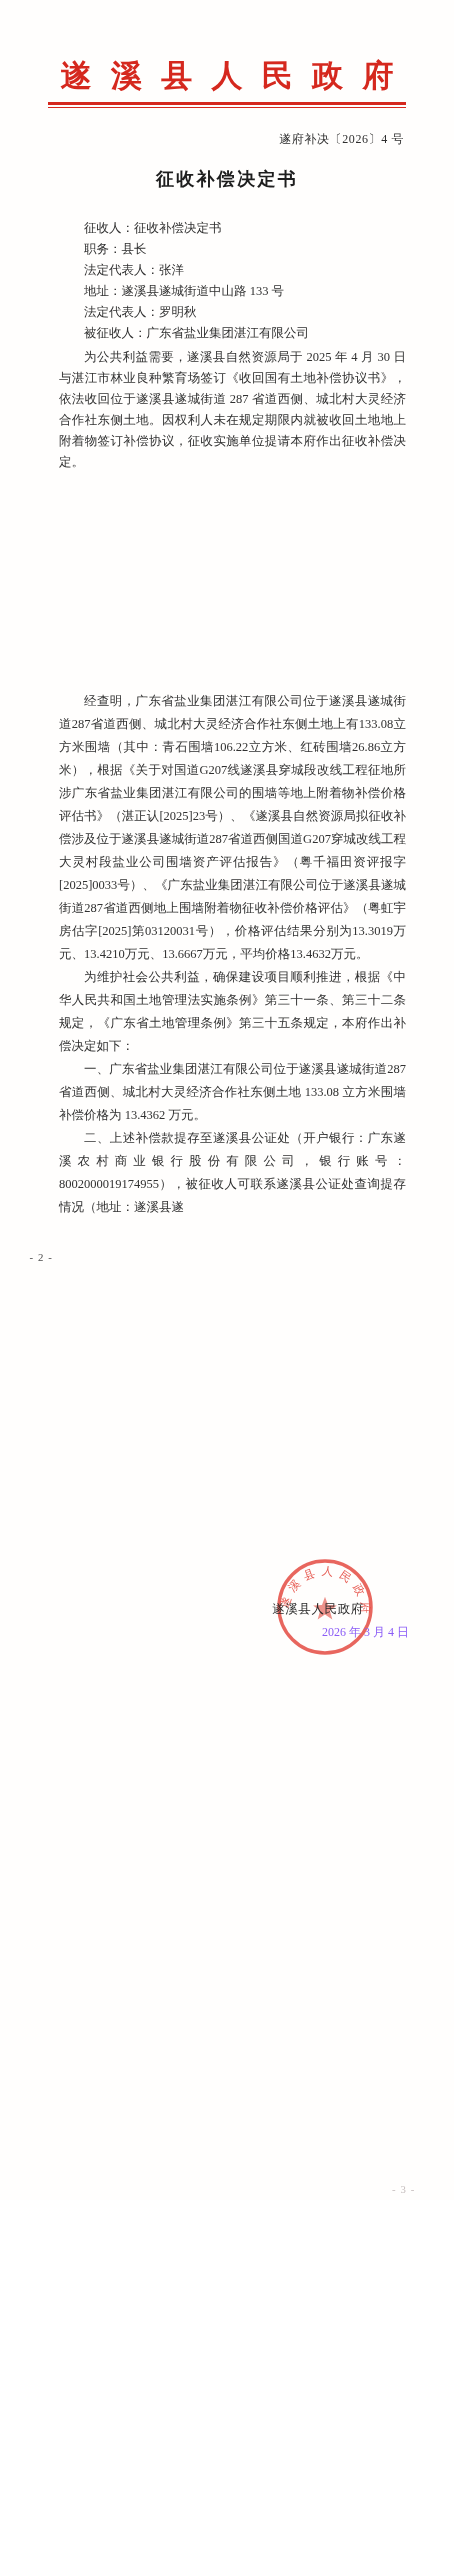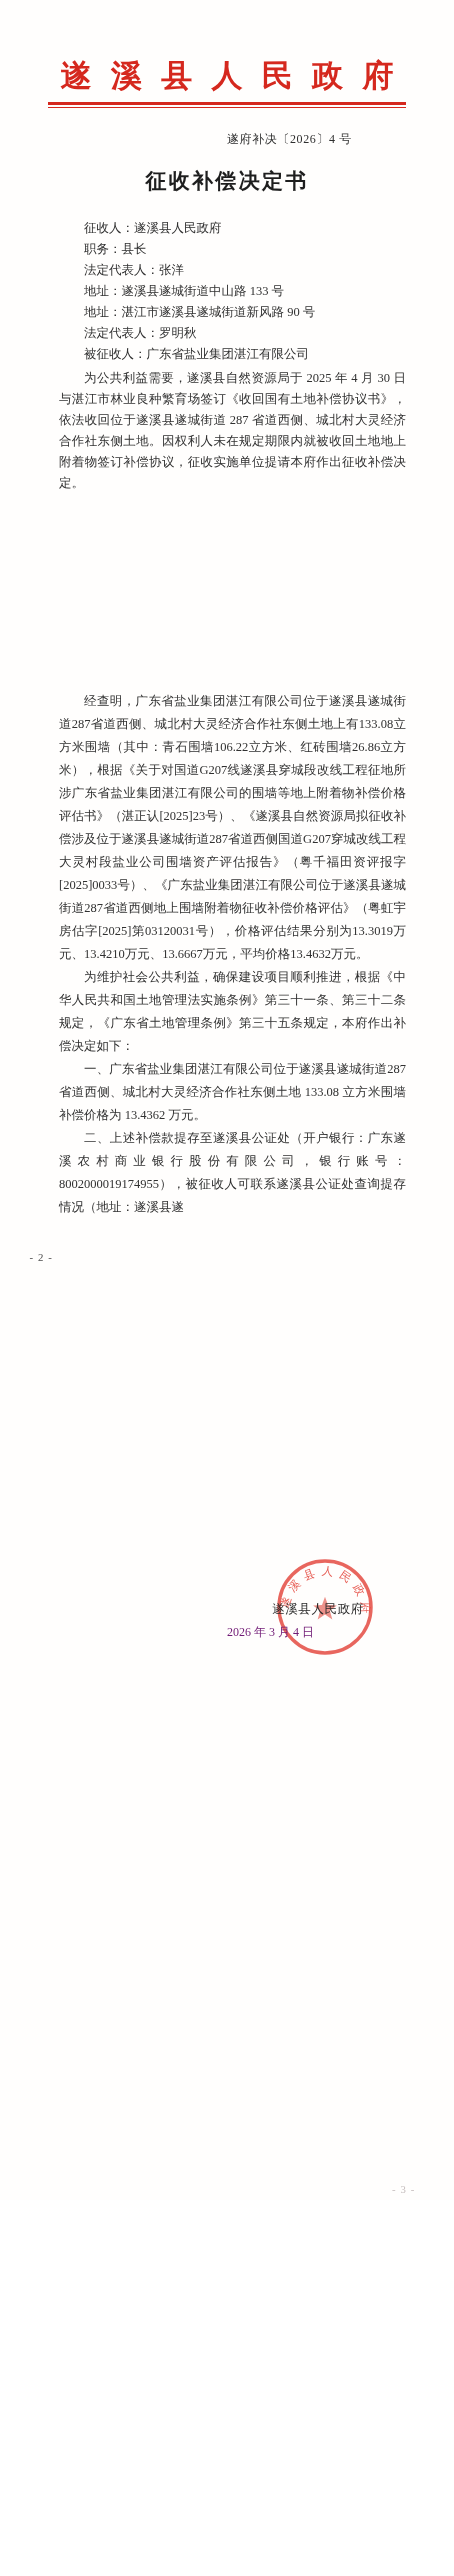--- a/index.html
+++ b/index.html
@@ -13,42 +13,42 @@
   .header-org {
     position:absolute; top:59px; left:0; width:100%;
     text-align:center; font-size:31px; line-height:34px; font-weight:700;
     color:#d5281e; letter-spacing:19.3px; padding-left:19.3px;
     box-sizing:border-box; white-space:nowrap;
   }
   .rule-thick { position:absolute; top:102px; left:48px; width:358px; height:2.8px; background:#d5281e; }
   .rule-thin  { position:absolute; top:107px; left:48px; width:358px; height:1.1px; background:#d5281e; }
   .doc-no {
     position:absolute; top:131px; left:227px; width:177px;
-    text-align:left; font-size:12px; color:#2e2e2e; letter-spacing:0.6px;
+    text-align:right; font-size:12px; color:#2e2e2e; letter-spacing:0.6px;
   }
   .title {
     position:absolute; top:167px; left:0; width:100%;
-    text-align:center; font-size:21px; font-weight:700; color:#1e1e1e; letter-spacing:2.3px;
+    text-align:center; font-size:18px; font-weight:700; color:#1e1e1e; letter-spacing:2.3px;
   }
   
   .flow { position:absolute; left:59px; width:347px; font-size:12.5px; color:#313131; text-align:justify; }
   .flow p { margin:0; text-indent:2em; }
   .nw { white-space:nowrap; }
   #flow1 { top:218px; line-height:21px; }
   #flow2 { top:690px; line-height:23px; }
   #flow3 { top:1356px; line-height:21.6px; }
   .mt6  { margin-top:3.4px !important; }
   .mt16 { margin-top:9px !important; }
   
   .pg-marker { position:absolute; font-size:10.8px; letter-spacing:1.1px; }
   .pg2 { top:1251px; left:29.5px; color:#4d4d4d; }
   .pg3 { top:2183px; left:392px; color:#c4bcbc; }
   
   .sign-org  { position:absolute; top:1601px; left:227px; width:182px; text-align:center; font-size:12.5px; color:#2b2b2b; letter-spacing:0.6px; }
-  .sign-date { position:absolute; top:1624px; left:227px; width:182px; text-align:left; font-size:12px; color:#701a75; }
+  .sign-date { position:absolute; top:1624px; left:227px; width:182px; text-align:right; font-size:12px; color:#8b5cf6; }
   .seal { position:absolute; top:1557px; left:275px; width:100px; height:100px; opacity:.92; }
   .ghost-seal { position:absolute; top:2202px; left:64px; width:70px; height:70px; opacity:.55; filter:blur(0.3px); }
   .scan-line { position:absolute; top:2254px; left:0; width:454px; height:1.1px; background:#f4f1ef; }
   
   .footer { position:absolute; top:2413px; left:40px; font-size:12.5px; }
   .footer .lab { font-family:"Liberation Sans","DejaVu Sans",sans-serif; font-weight:700; color:#1c1c1c; letter-spacing:1.1px; }
   .footer .val { color:#3d3d3d; margin-left:5.7px; letter-spacing:1.7px; }
 </style>
 </head>
 <body>
@@ -56,25 +56,24 @@
 <div class="page">
 
   <div class="header-org">遂溪县人民政府</div>
   <div class="rule-thick"></div>
   <div class="rule-thin"></div>
   <div class="doc-no">遂府补决〔2026〕4 号</div>
 
   <div class="title">征收补偿决定书</div>
 
   <div class="flow" id="flow1">
-    <p class="nw">征收人：遂溪县人民政府</p>
+    <p class="nw">征收人：征收补偿决定书</p>
     <p class="nw">职务：县长</p>
     <p class="nw">法定代表人：张洋</p>
     <p class="nw">地址：遂溪县遂城街道中山路 133 号</p>
-    <p class="nw">地址：湛江市遂溪县遂城街道新风路 90 号</p>
     <p class="nw">法定代表人：罗明秋</p>
     <p class="nw">被征收人：广东省盐业集团湛江有限公司</p>
     <p class="mt6">为公共利益需要，遂溪县自然资源局于 2025 年 4 月 30 日与湛江市林业良种繁育场签订《收回国有土地补偿协议书》，依法收回位于遂溪县遂城街道 287 省道西侧、城北村大灵经济合作社东侧土地。因权利人未在规定期限内就被收回土地地上附着物签订补偿协议，征收实施单位提请本府作出征收补偿决定。</p>
   </div>
 
   <div class="flow" id="flow2">
     <p>经查明，广东省盐业集团湛江有限公司位于遂溪县遂城街道287省道西侧、城北村大灵经济合作社东侧土地上有133.08立方米围墙（其中：青石围墙106.22立方米、红砖围墙26.86立方米），根据《关于对国道G207线遂溪县穿城段改线工程征地所涉广东省盐业集团湛江有限公司的围墙等地上附着物补偿价格评估书》（湛正认[2025]23号）、《遂溪县自然资源局拟征收补偿涉及位于遂溪县遂城街道287省道西侧国道G207穿城改线工程大灵村段盐业公司围墙资产评估报告》（粤千福田资评报字[2025]0033号）、《广东盐业集团湛江有限公司位于遂溪县遂城街道287省道西侧地上围墙附着物征收补偿价格评估》（粤虹宇房估字[2025]第03120031号），价格评估结果分别为13.3019万元、13.4210万元、13.6667万元，平均价格13.4632万元。</p>
     <p>为维护社会公共利益，确保建设项目顺利推进，根据《中华人民共和国土地管理法实施条例》第三十一条、第三十二条规定，《广东省土地管理条例》第三十五条规定，本府作出补偿决定如下：</p>
     <p>一、广东省盐业集团湛江有限公司位于遂溪县遂城街道287 省道西侧、城北村大灵经济合作社东侧土地 133.08 立方米围墙补偿价格为 13.4362 万元。</p>
     <p>二、上述补偿款提存至遂溪县公证处（开户银行：广东遂溪农村商业银行股份有限公司，银行账号：8002000019174955），被征收人可联系遂溪县公证处查询提存情况（地址：遂溪县遂</p>

